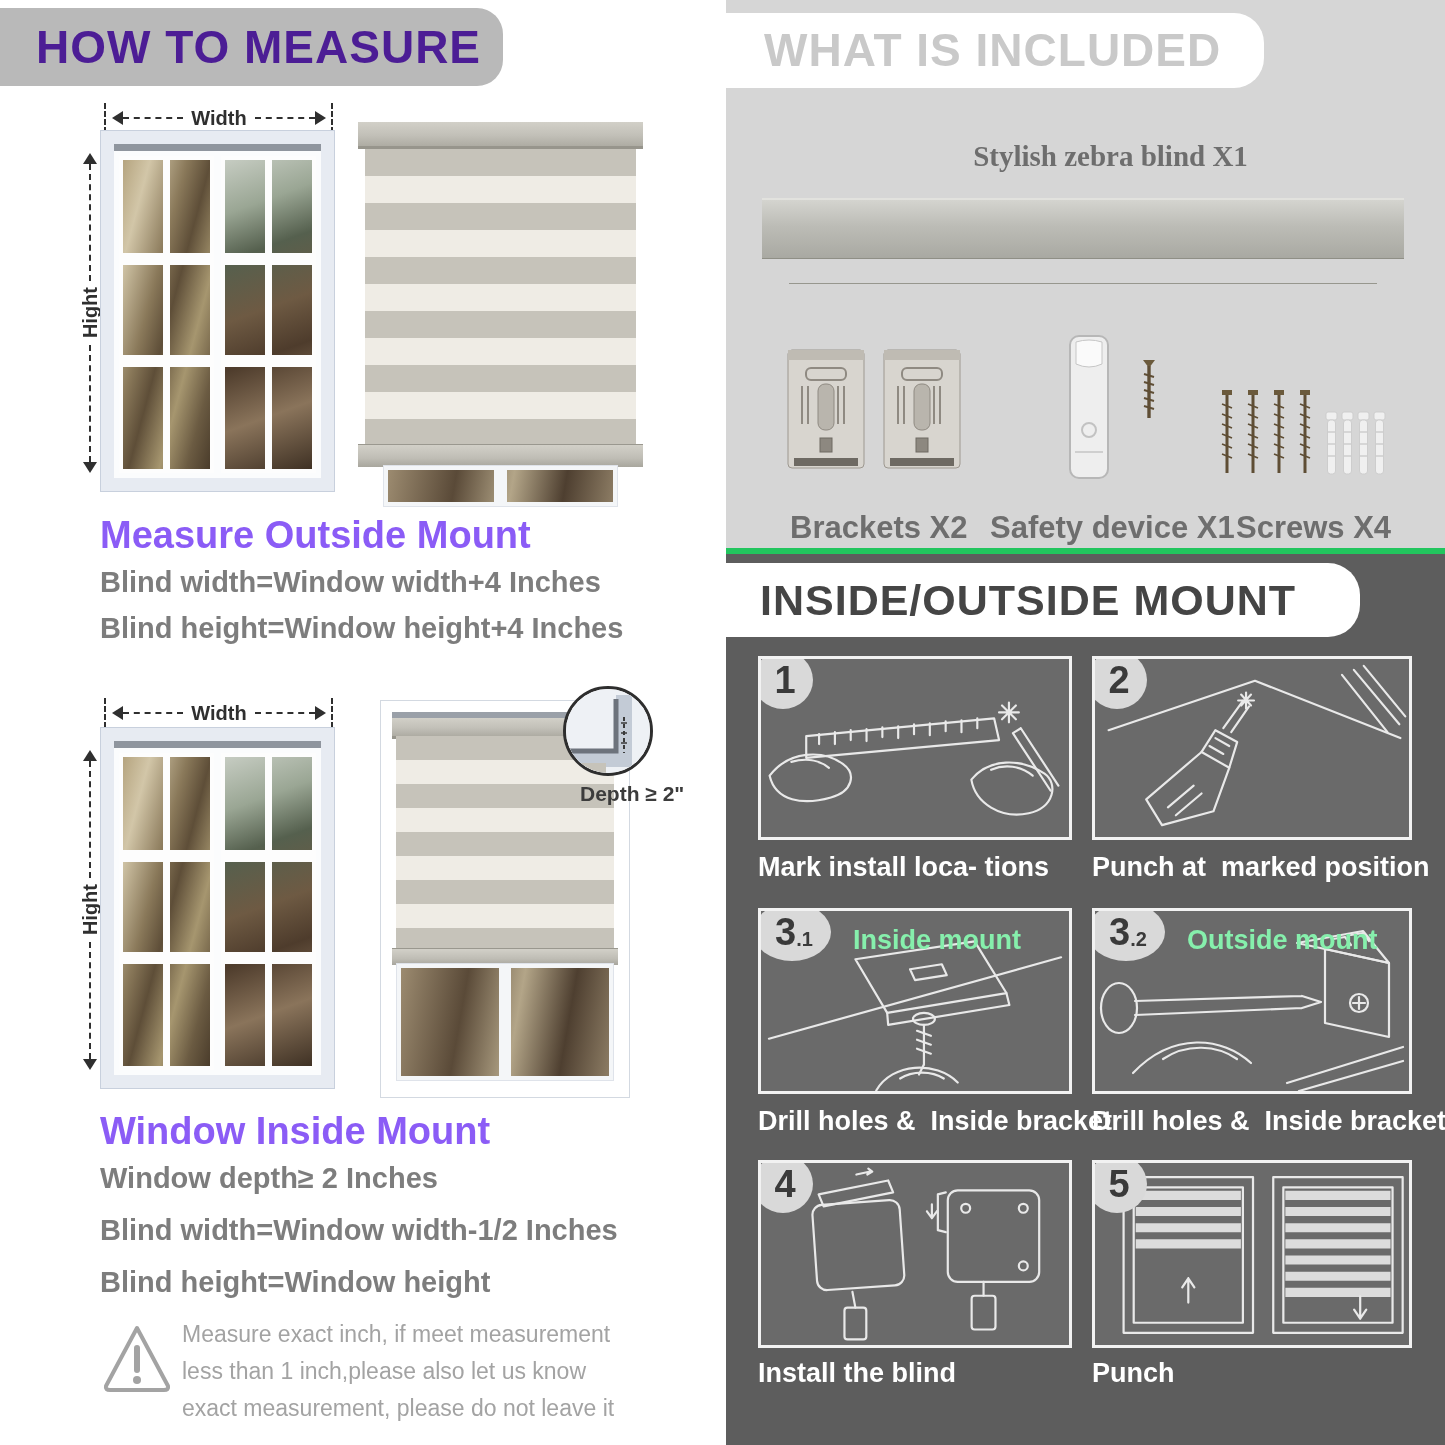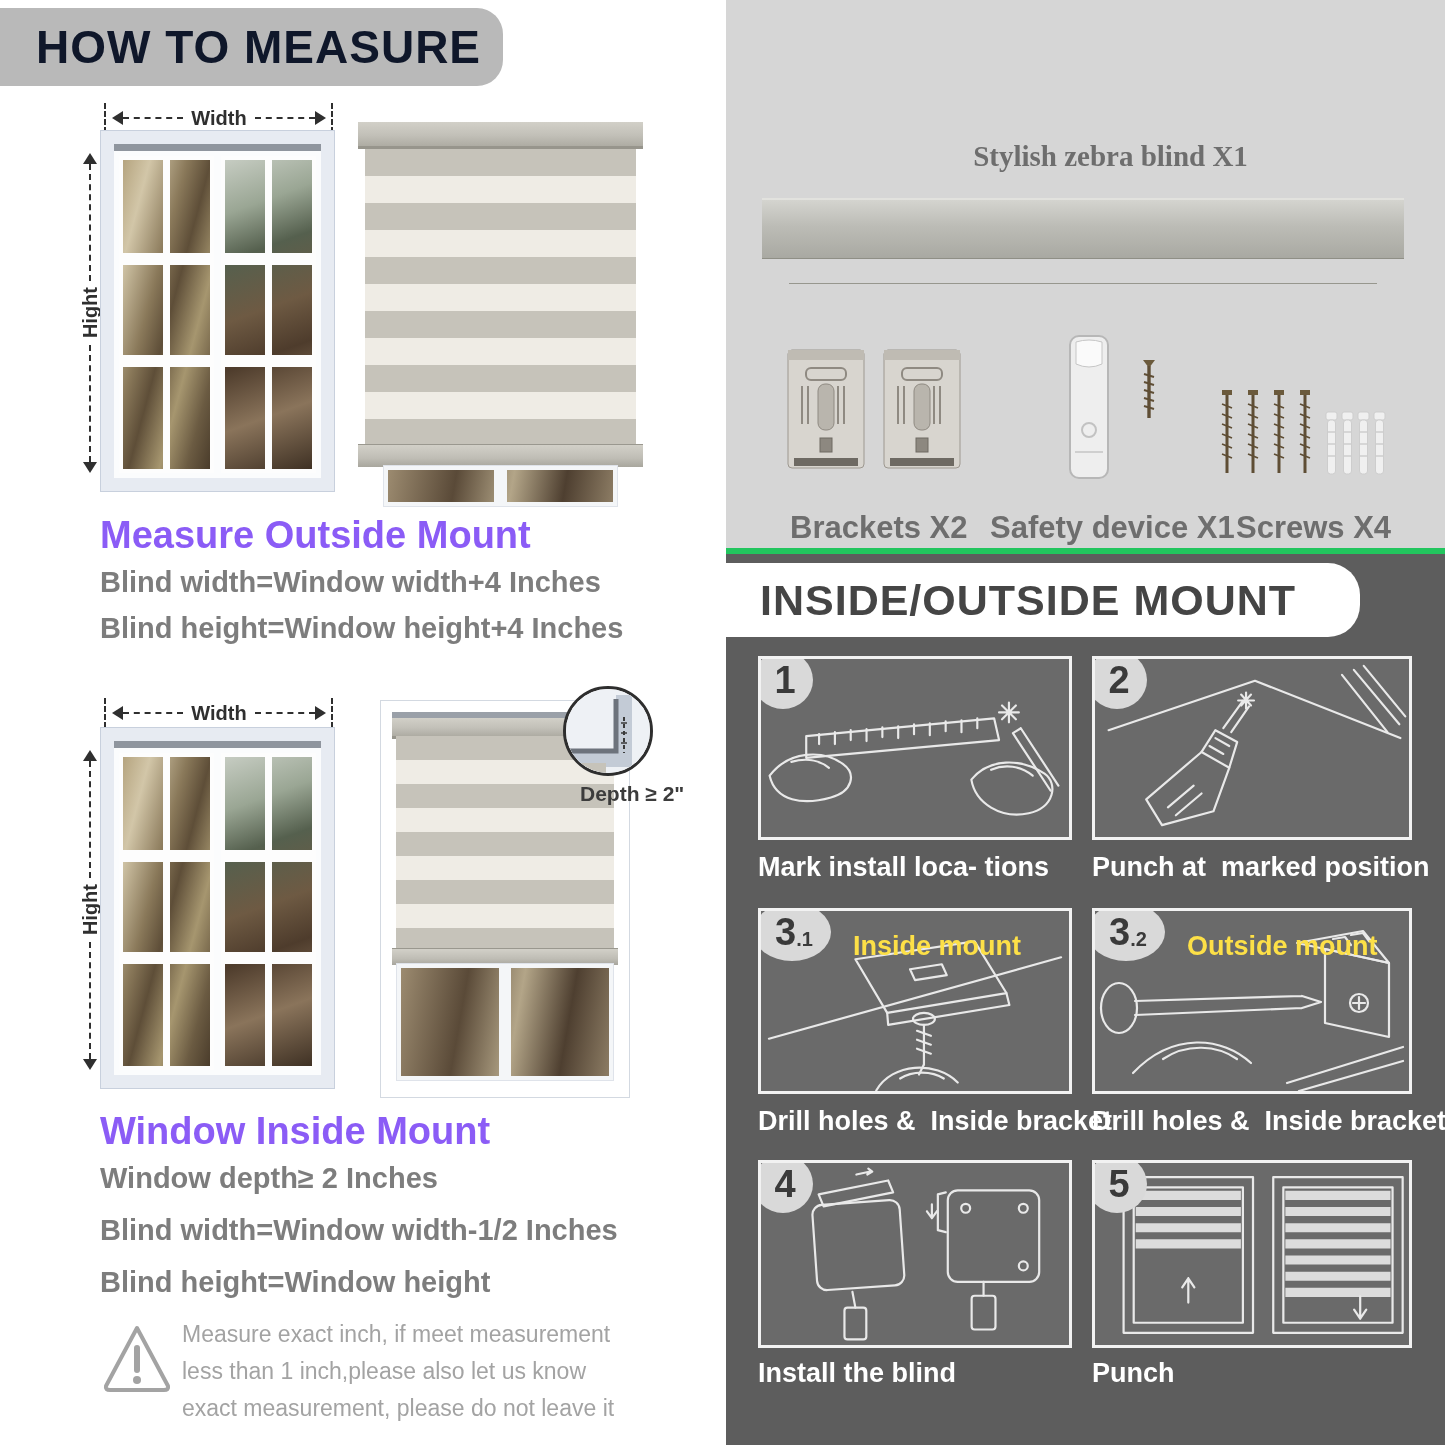--- a/index.html
+++ b/index.html
@@ -2,21 +2,21 @@
 <html><head>
 <meta charset="utf-8">
 <style>
   html,body{margin:0;padding:0;background:#fff;}
   #page{position:relative;width:1445px;height:1445px;background:#fff;overflow:hidden;
         font-family:"Liberation Sans", sans-serif;}
   .abs{position:absolute;}
 
   
   .band-howto{left:0;top:8px;width:467px;height:78px;background:#b9b9b9;
-    border-radius:0 26px 26px 0;color:#0f172a;font-size:46px;font-weight:bold;
+    border-radius:0 26px 26px 0;color:#4c1d95;font-size:46px;font-weight:bold;
     line-height:78px;padding-left:36px;letter-spacing:1px;}
 
   
   .harrow{display:flex;align-items:center;height:20px;color:#2f2f2f;}
   .harrow .dash{flex:1;border-top:2px dashed #2f2f2f;height:0;}
   .harrow .lab{padding:0 8px;font-size:20px;font-weight:bold;}
   .ah-l{width:0;height:0;border:7px solid transparent;border-right:11px solid #2f2f2f;}
   .ah-r{width:0;height:0;border:7px solid transparent;border-left:11px solid #2f2f2f;}
   .tickv{width:0;height:30px;border-left:2px dashed #2f2f2f;}
   .varrow{display:flex;flex-direction:column;align-items:center;width:24px;}
@@ -74,21 +74,21 @@
   .panel-mount{left:726px;top:548px;width:719px;height:897px;background:#5d5d5d;
     border-top:6px solid #22c55e;box-sizing:border-box;}
   .mtitle{left:0;top:9px;width:600px;height:74px;background:#fff;border-radius:0 32px 32px 0;
     color:#454545;font-size:43px;font-weight:bold;line-height:74px;padding-left:34px;letter-spacing:1px;}
   .step-box{border:3px solid #f2f2f2;background:#6a6a6a;overflow:hidden;box-sizing:border-box;}
   .step-badge{position:absolute;left:-8px;top:-8px;width:60px;height:58px;border-radius:50%;
     background:#d9d9d9;color:#3a3a3a;display:flex;align-items:center;justify-content:center;
     font-size:38px;font-weight:bold;padding-left:4px;box-sizing:border-box;}
   .step-badge.wide{width:78px;}
   .badge-sub{font-size:20px;font-weight:bold;align-self:flex-end;padding-bottom:10px;}
-  .step-label{position:absolute;left:92px;top:14px;color:#fde047;font-size:27px;font-weight:bold;margin-top:6px;}
+  .step-label{position:absolute;left:92px;top:14px;color:#86efac;font-size:27px;font-weight:bold;}
   .step-caption{position:absolute;color:#fff;font-size:27px;font-weight:bold;white-space:pre;}
   .art{position:absolute;inset:0;}
   .art svg{width:100%;height:100%;}
   .ln{fill:none;stroke:#e9e9e9;stroke-width:2.2;stroke-linecap:round;stroke-linejoin:round;}
 </style>
 </head>
 <body>
 
 <div id="page">
 
@@ -185,20 +185,21 @@
   <div class="abs" style="left:102px;top:1322px;width:70px;height:72px;">
     <svg viewBox="0 0 70 72" width="70" height="72">
       <path d="M35 6 L66 64 Q67 68 62 68 L8 68 Q3 68 4 64 Z" fill="none" stroke="#a3a3a3" stroke-width="4" stroke-linejoin="round"></path>
       <path d="M35 26 L35 48" stroke="#a3a3a3" stroke-width="6" stroke-linecap="round"></path>
       <circle cx="35" cy="58" r="4" fill="#a3a3a3"></circle>
     </svg>
   </div>
   <div class="abs t-warning" style="left:182px;top:1316px;">Measure exact inch, if meet measurement less than 1 inch,please also let us know exact measurement, please do not leave it</div>
 
   <div class="abs panel-included">
+    <div class="abs wtitle">WHAT IS INCLUDED</div>
     <div class="abs product-label">Stylish zebra blind X1</div>
 
     <div class="abs" style="left:36px;top:198px;width:642px;height:86px;">
       <div class="abs rail-main" style="left:0;right:0;top:0;height:58px;"></div>
       <div class="abs rail-under" style="left:27px;right:27px;top:59px;height:26px;"></div>
     </div>
 
     <div class="abs" style="left:60px;top:346px;width:176px;height:134px;">
       <svg viewBox="0 0 176 134" width="176" height="134">
         <g>

